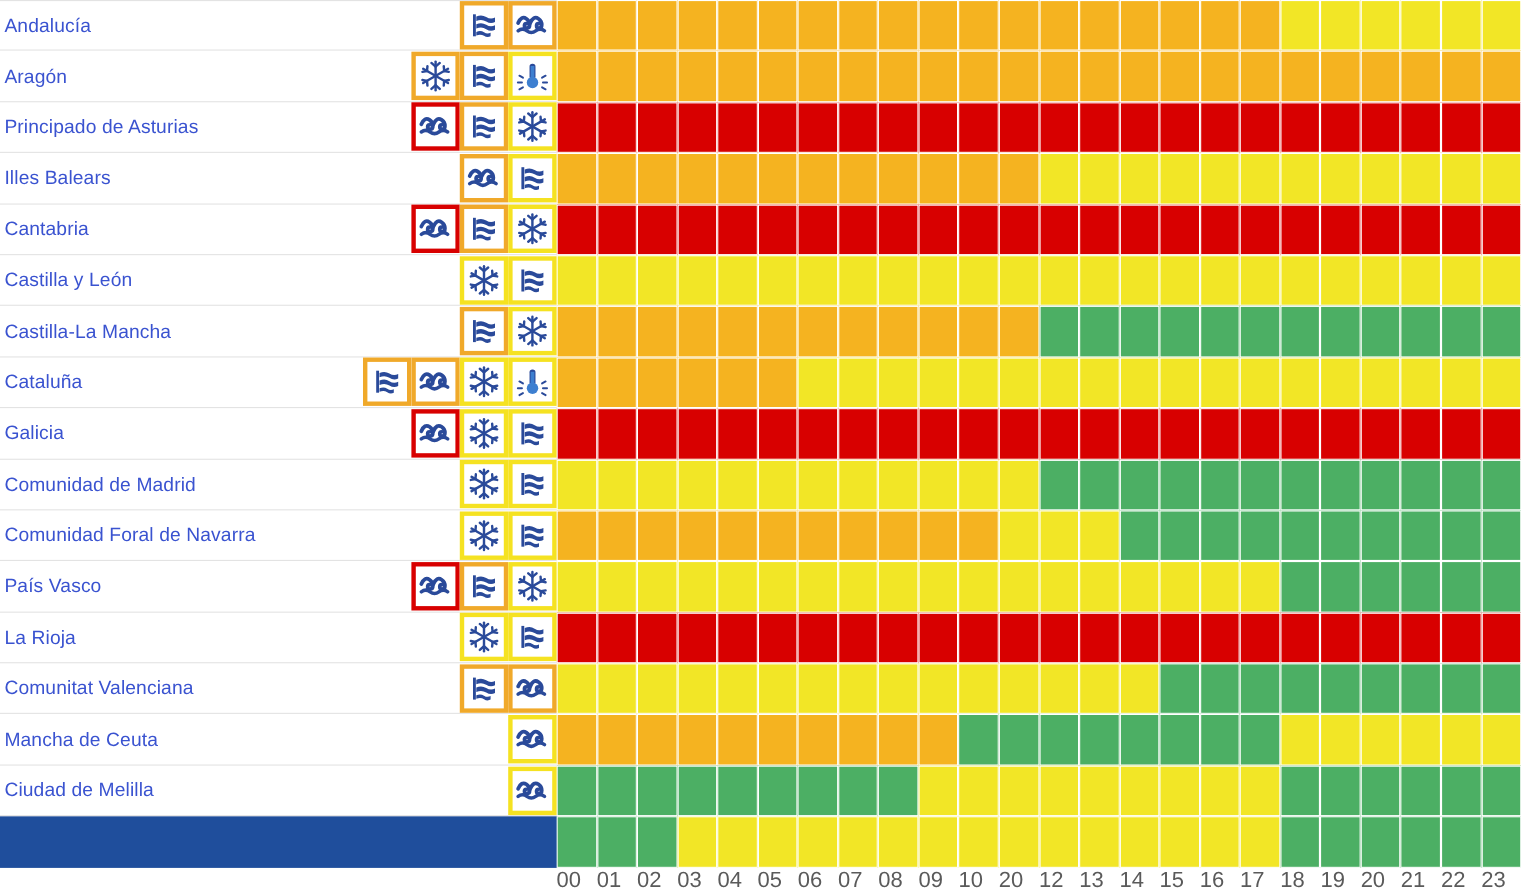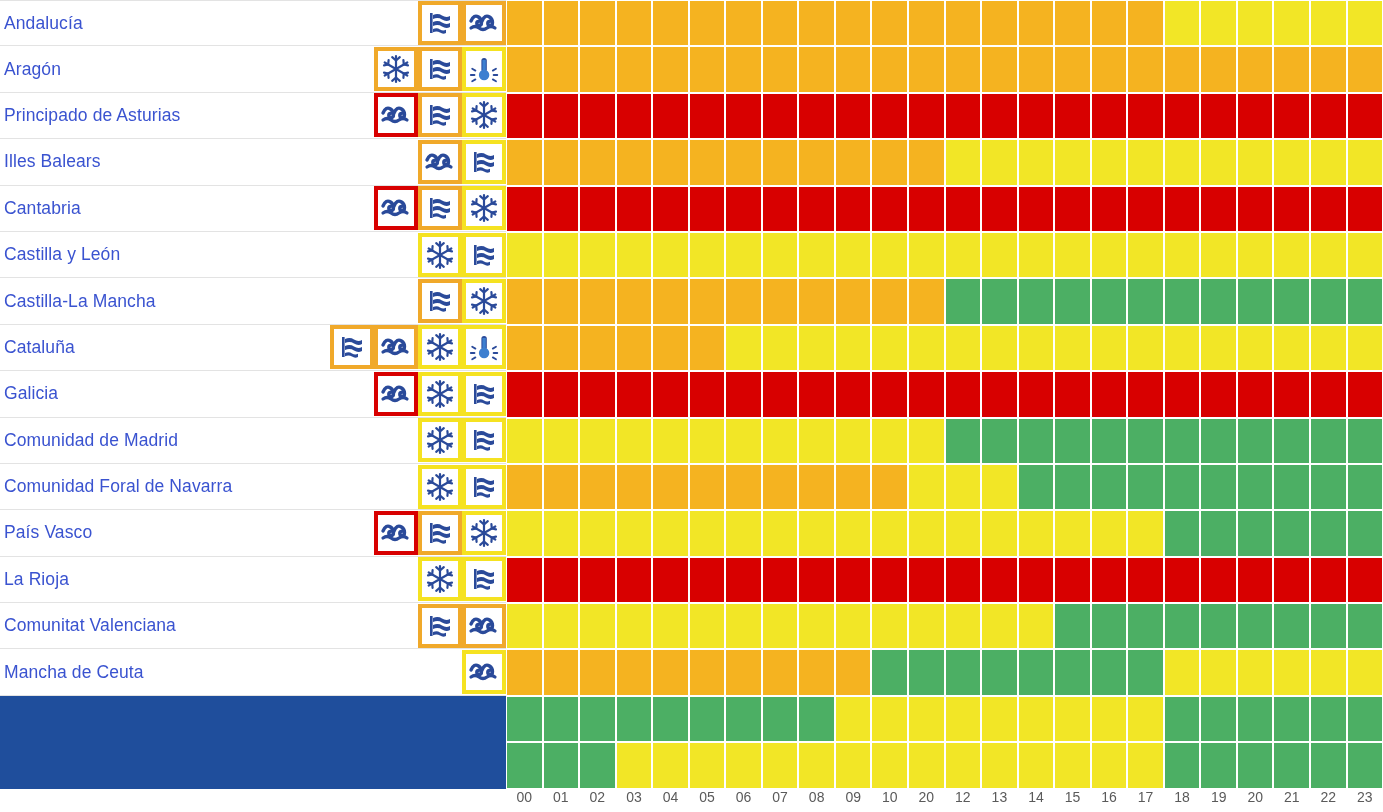--- a/index.html
+++ b/index.html
@@ -75,22 +75,21 @@
   }
   .c-red{background:#d80000;}
   .c-orange{background:#f5b320;}
   .c-yellow{background:#f2e626;}
   .c-green{background:#4caf64;}
 
   
   .hours{display:flex;height:23px;align-items:center;background:#ffffff;}
   .hour{
     flex:1 1 0;
-    text-align:center;
-    font-size:14px;
+    font-size:20px;
     color:#5a5a5a;
     font-family:"Liberation Sans", sans-serif;
   }
 </style>
 </head>
 <body>
 
 <div id="app">
   <div class="board">
 
@@ -660,20 +659,34 @@
                     <path d="M3 12 q3 -7 7.5 -4 q3 2 3 5.5 q0 3 -2.5 3 q-2.2 0 -2.2 -2.2 q0 -1.8 1.6 -1.8" fill="none" stroke="#2a4a9a" stroke-width="3.4" stroke-linecap="round"></path>
                     <path d="M14 12 q3 -7 7.5 -4 q3 2 3 5.5 q0 3 -2.5 3 q-2.2 0 -2.2 -2.2 q0 -1.8 1.6 -1.8" fill="none" stroke="#2a4a9a" stroke-width="3.4" stroke-linecap="round"></path>
                     <path d="M3 19 q4 -3 8 0 q4 3 8 0 q4 -3 8 0" fill="none" stroke="#2a4a9a" stroke-width="3.2" stroke-linecap="round"></path>
                   </svg>
                 </span>
               </div>
             </div>
           </div>
           <div class="rowname">
             <span class="region-label">Mancha de Ceuta</span>
+            <div class="icons">
+              <div class="ibox lvl-yellow" title="coastal-waves-icon">
+                <span>
+                  <svg width="32" height="28" viewBox="0 0 32 28">
+                    <path d="M3 12 q3 -7 7.5 -4 q3 2 3 5.5 q0 3 -2.5 3 q-2.2 0 -2.2 -2.2 q0 -1.8 1.6 -1.8" fill="none" stroke="#2a4a9a" stroke-width="3.4" stroke-linecap="round"></path>
+                    <path d="M14 12 q3 -7 7.5 -4 q3 2 3 5.5 q0 3 -2.5 3 q-2.2 0 -2.2 -2.2 q0 -1.8 1.6 -1.8" fill="none" stroke="#2a4a9a" stroke-width="3.4" stroke-linecap="round"></path>
+                    <path d="M3 19 q4 -3 8 0 q4 3 8 0 q4 -3 8 0" fill="none" stroke="#2a4a9a" stroke-width="3.2" stroke-linecap="round"></path>
+                  </svg>
+                </span>
+              </div>
+            </div>
+          </div>
+          <div class="rowname">
+            <span class="region-label">Ciudad de Melilla</span>
             <div class="icons">
               <div class="ibox lvl-yellow" title="coastal-waves-icon">
                 <span>
                   <svg width="32" height="28" viewBox="0 0 32 28">
                     <path d="M3 12 q3 -7 7.5 -4 q3 2 3 5.5 q0 3 -2.5 3 q-2.2 0 -2.2 -2.2 q0 -1.8 1.6 -1.8" fill="none" stroke="#2a4a9a" stroke-width="3.4" stroke-linecap="round"></path>
                     <path d="M14 12 q3 -7 7.5 -4 q3 2 3 5.5 q0 3 -2.5 3 q-2.2 0 -2.2 -2.2 q0 -1.8 1.6 -1.8" fill="none" stroke="#2a4a9a" stroke-width="3.4" stroke-linecap="round"></path>
                     <path d="M3 19 q4 -3 8 0 q4 3 8 0 q4 -3 8 0" fill="none" stroke="#2a4a9a" stroke-width="3.2" stroke-linecap="round"></path>
                   </svg>
                 </span>
               </div>

